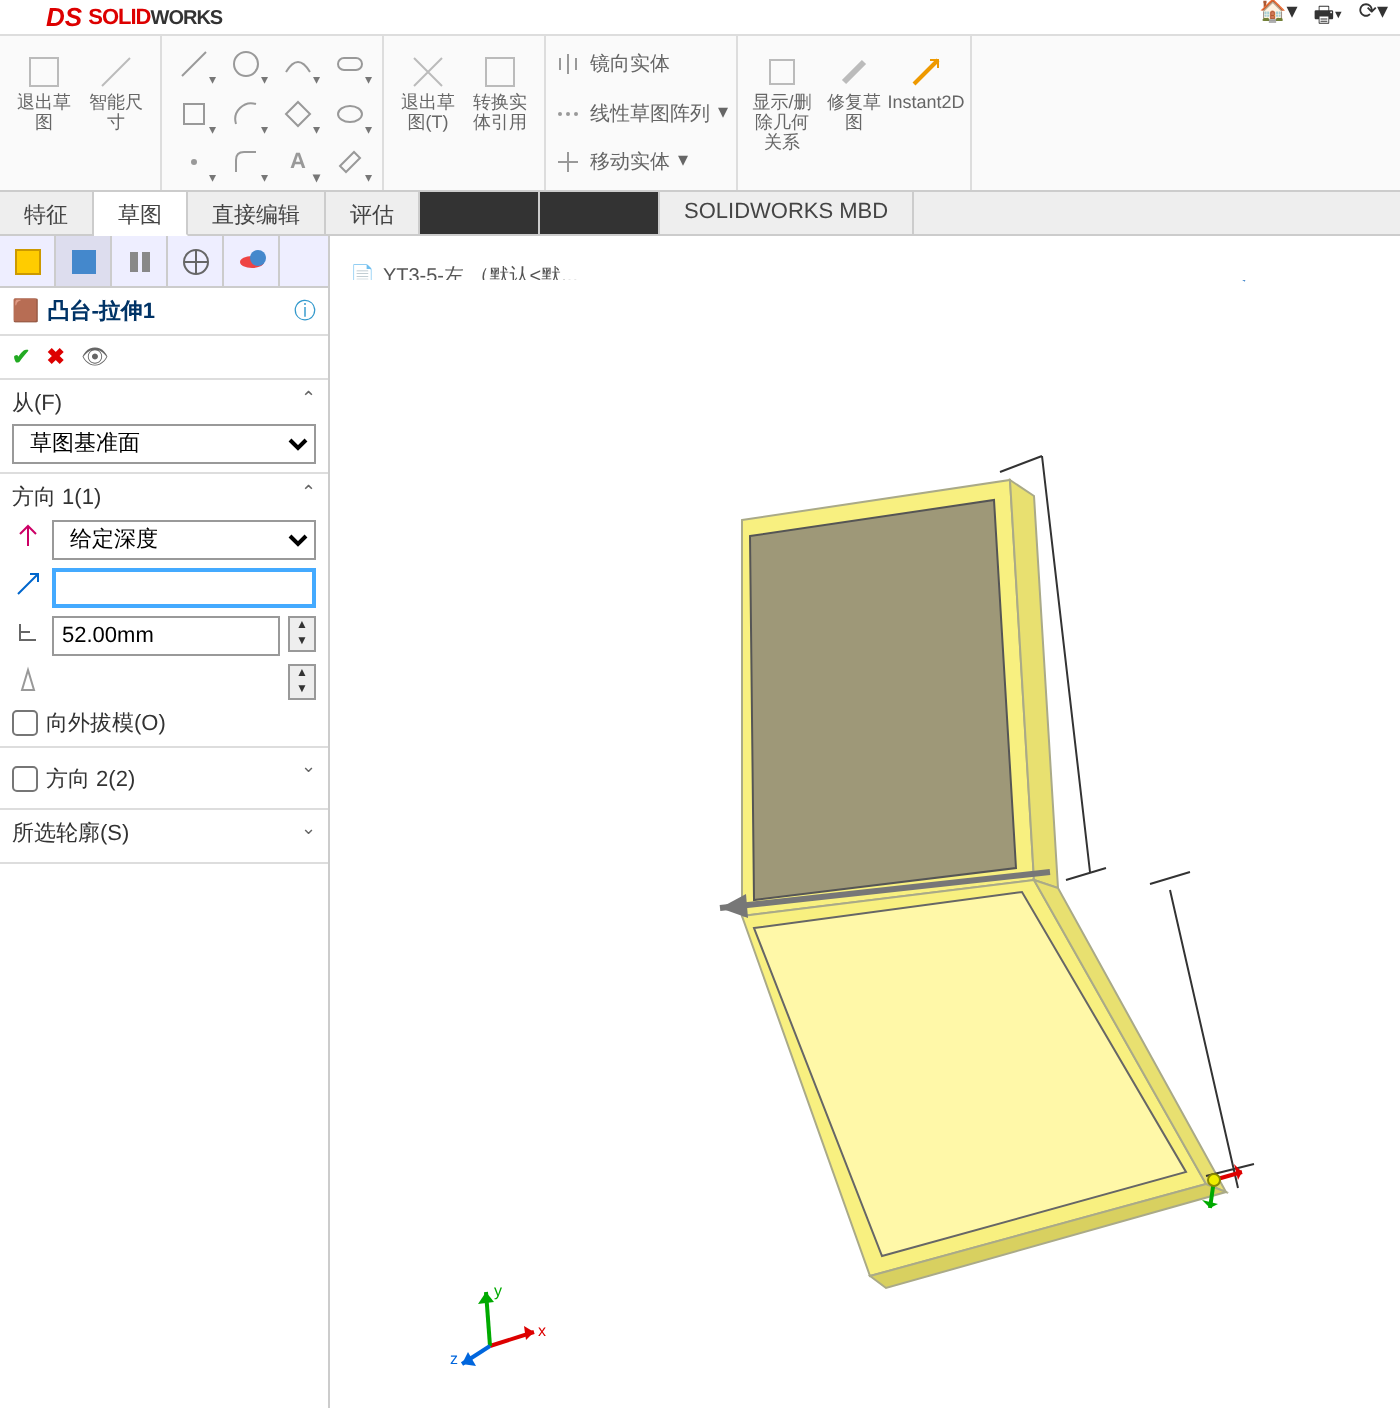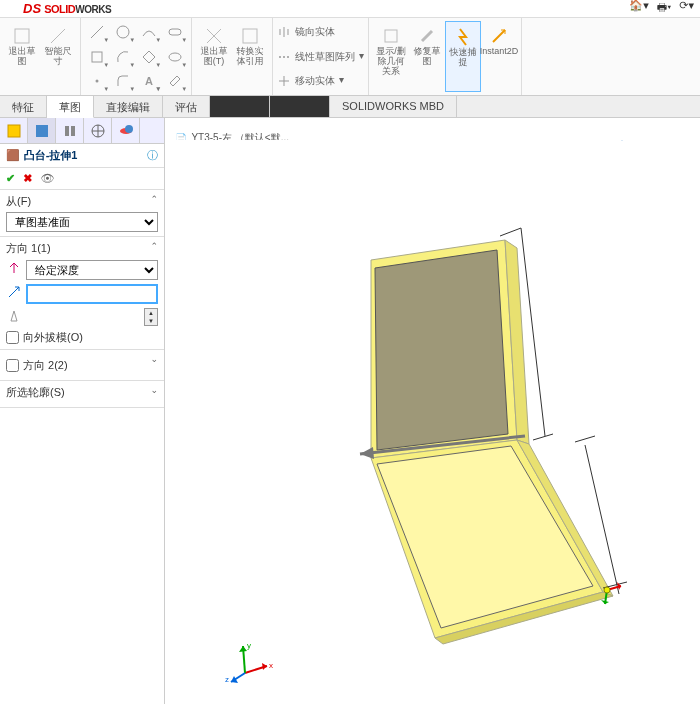--- a/index.html
+++ b/index.html
@@ -179,26 +179,20 @@
           <rect x="5" y="5" width="12" height="12" fill="none" stroke="#bbb"></rect>
         </svg>
         <span>显示/删除几何关系</span>
       </div>
     <div class="rib-big">
         <svg width="22" height="22">
           <path d="M6 16 L16 6" stroke="#bbb" stroke-width="3"></path>
         </svg>
         <span>修复草图</span>
       </div>
-    <div class="rib-big" style="border:1px solid #6bf;background:#eaf3ff">
-        <svg width="22" height="22">
-          <path d="M8 3 L14 11 L8 11 L14 19" fill="none" stroke="#e90" stroke-width="2"></path>
-        </svg>
-        <span>快速捕捉</span>
-      </div>
     <div class="rib-big">
         <svg width="22" height="22">
           <path d="M5 17 L17 5" stroke="#e90" stroke-width="2"></path>
           <path d="M13 5 L17 5 L17 9" fill="none" stroke="#e90"></path>
         </svg>
         <span>Instant2D</span>
       </div>
   </div>
 </div>
 
@@ -280,20 +274,32 @@
         </div>
       <select class="field" style="flex:1"><option>给定深度</option></select>
     </div>
     <div class="row">
       <div class="row-icon">
           <svg width="14" height="14">
             <path d="M2 12 L12 2 M8 2 L12 2 L12 6" fill="none" stroke="#06c"></path>
           </svg>
         </div>
       <input class="field blue" style="flex: 1 1 0%;" value="">
+    </div>
+    <div class="row">
+      <div class="row-icon">
+          <svg width="14" height="14">
+            <path d="M3 3 L3 11 L11 11 M3 7 L8 7" stroke="#666" fill="none"></path>
+          </svg>
+        </div>
+      <input class="field" style="flex: 1 1 0%;" value="52.00mm">
+      <div class="spinner">
+          <div>▲</div>
+          <div>▼</div>
+        </div>
     </div>
     <div class="row">
       <div class="row-icon">
           <svg width="14" height="14">
             <path d="M4 12 L7 2 L10 12 Z" fill="none" stroke="#999"></path>
           </svg>
         </div>
       <div style="flex:1"></div>
       <div class="spinner">
           <div>▲</div>

